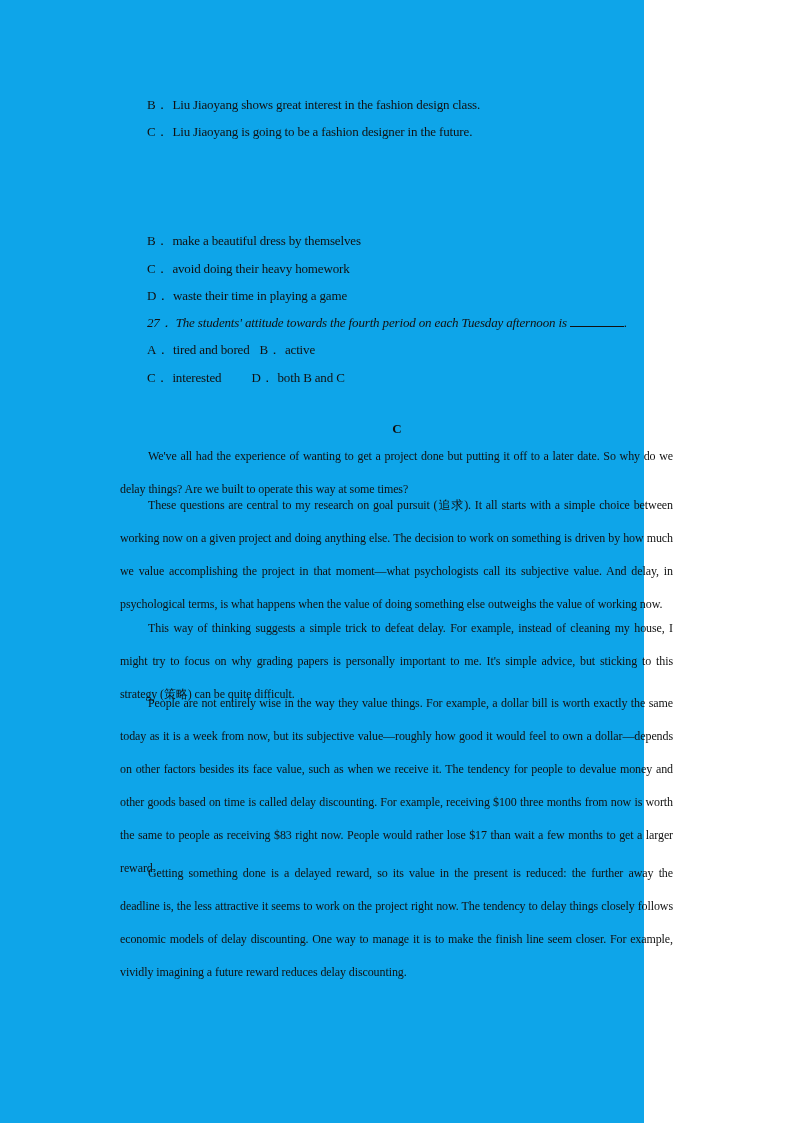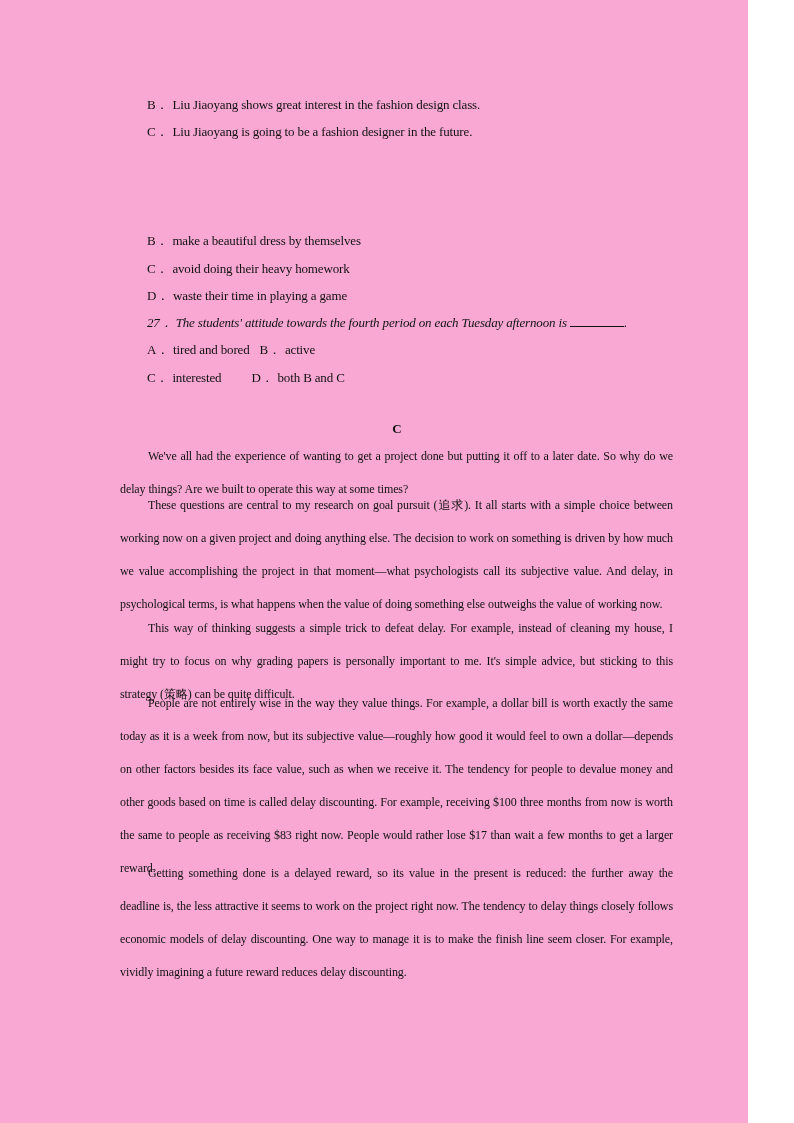--- a/index.html
+++ b/index.html
@@ -12,23 +12,23 @@
       height: 1123px;
       position: relative;
       overflow: hidden;
       font-family: "Liberation Serif", "DejaVu Serif", serif;
       color: #111111;
       font-size: 13px;
     }
     .page {
       position: absolute;
       left: 0; top: 0;
-      width: 748px;
+      width: 644px;
       height: 1123px;
-      background: #f9a8d4;
+      background: #0ea5e9;
     }
     .line {
       position: absolute;
       left: 147px;
       white-space: nowrap;
       line-height: 16px;
       font-size: 13px;
       letter-spacing: -0.15px;
     }
     .opt-letter { margin-right: 4px; }

